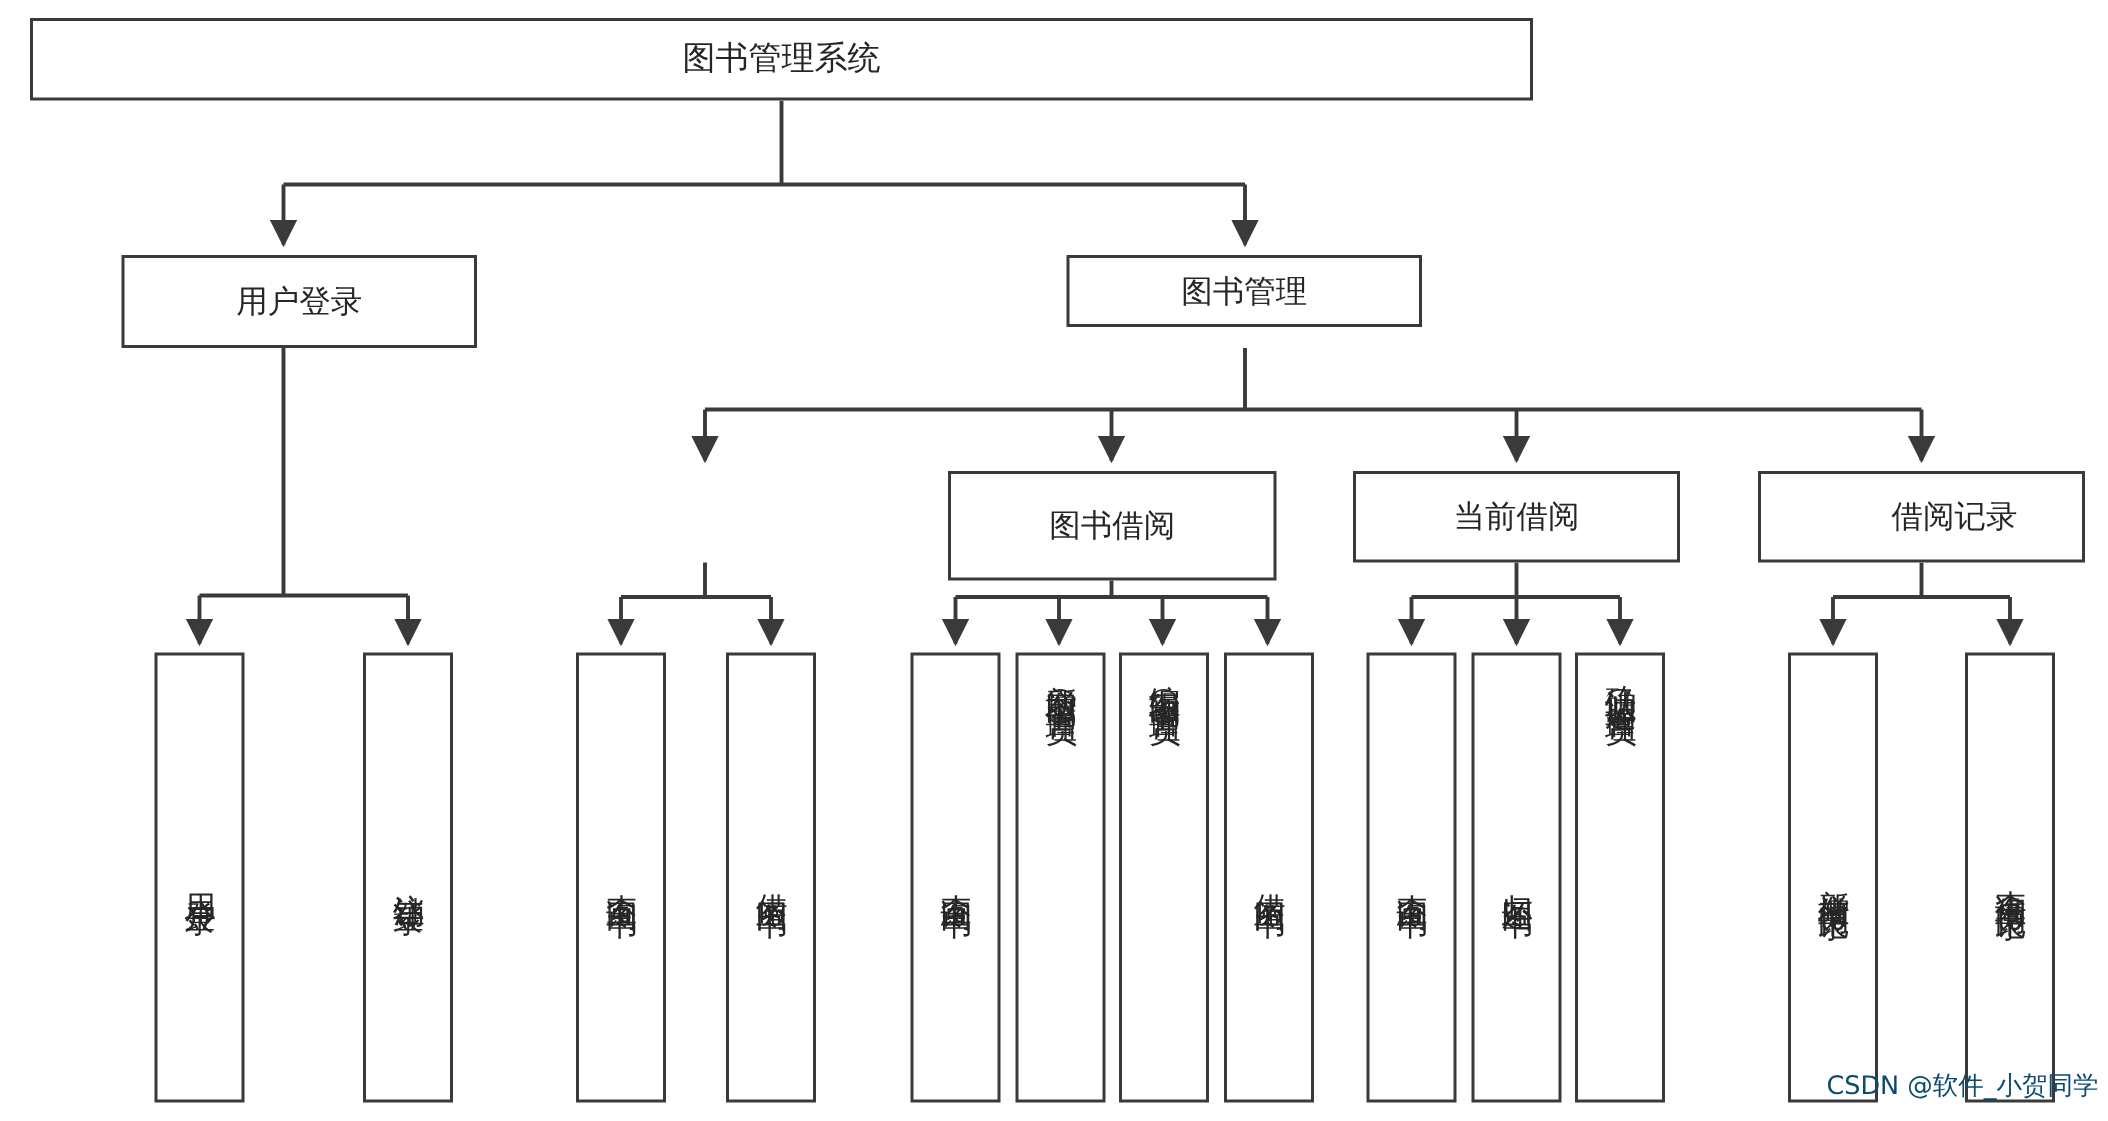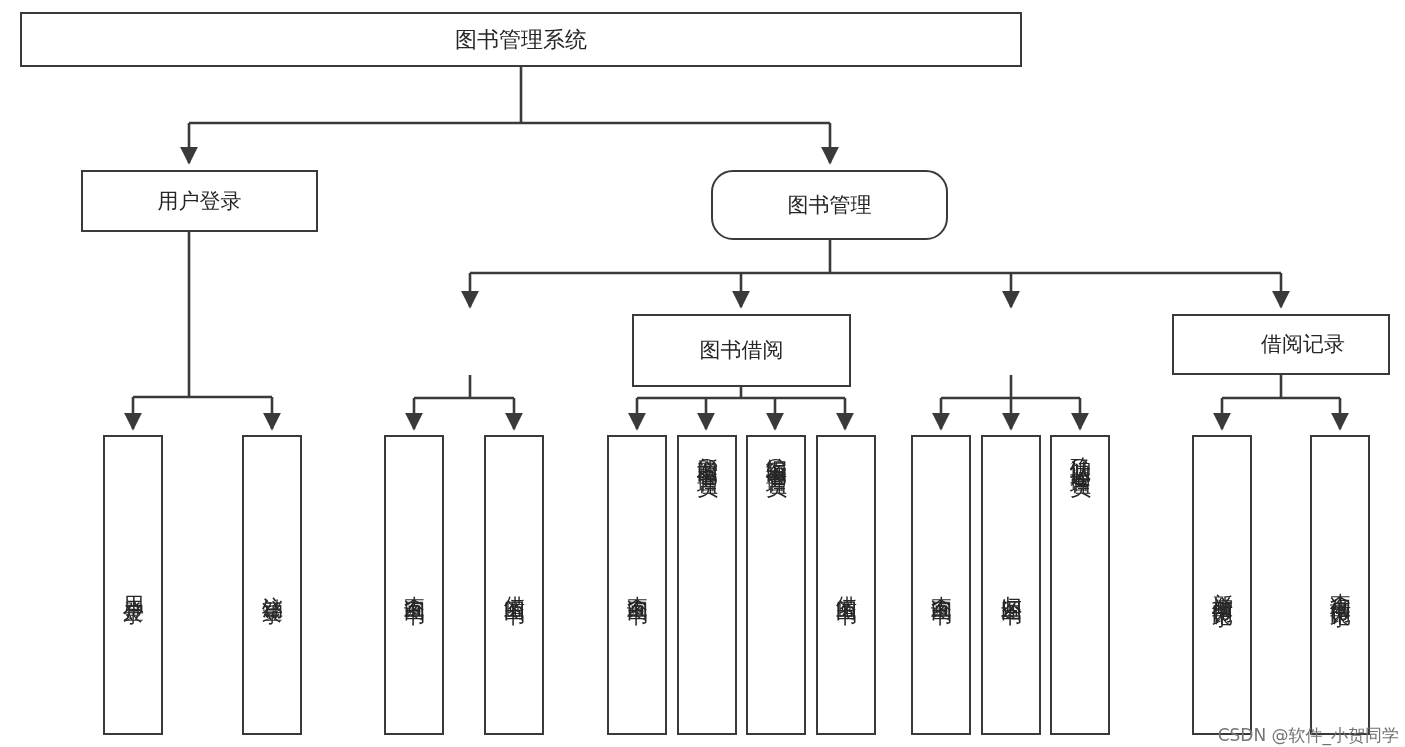--- a/index.html
+++ b/index.html
@@ -63,23 +63,23 @@
     white-space: nowrap;
     transform: none;
   }
   .node.v.mid {
     align-items: center;
     padding-top: 0;
   }
   .watermark {
     position: absolute;
     right: 6px;
-    bottom: 0;
+    bottom: 12px;
     font-size: 17px;
-    color: #737373;
+    color: #0c4a6e;
     z-index: 6;
     white-space: nowrap;
     user-select: none;
   }
 </style>
 </head>
 <body>
 
 <div id="canvas">
 
@@ -136,29 +136,32 @@
   </svg>
 
   <div class="node root h" style="left:20px; top:12px; width:1002px; height:55px;">
     <span class="label">图书管理系统</span>
   </div>
 
   <div class="node h" style="left:81px; top:170px; width:237px; height:62px;">
     <span class="label">用户登录</span>
   </div>
 
-  <div class="node h" style="left:711px; top:170px; width:237px; height:70px;border-radius:22px;">
+  <div class="node h" style="left:711px; top:170px; width:237px; height:48px;">
     <span class="label">图书管理</span>
   </div>
 
 
   <div class="node h" style="left:632px; top:314px; width:219px; height:73px;">
     <span class="label">图书借阅</span>
   </div>
 
+  <div class="node h" style="left:902px; top:314px; width:218px; height:61px;">
+    <span class="label">当前借阅</span>
+  </div>
 
   <div class="node h" style="left:1172px; top:314px; width:218px; height:61px;padding-left:44px;">
     <span class="label">借阅记录</span>
   </div>
 
   <div class="node v mid" style="left:103px; top:435px; width:60px; height:300px;">
     <span class="label">用户登录</span>
   </div>
 
   <div class="node v mid" style="left:242px; top:435px; width:60px; height:300px;">

